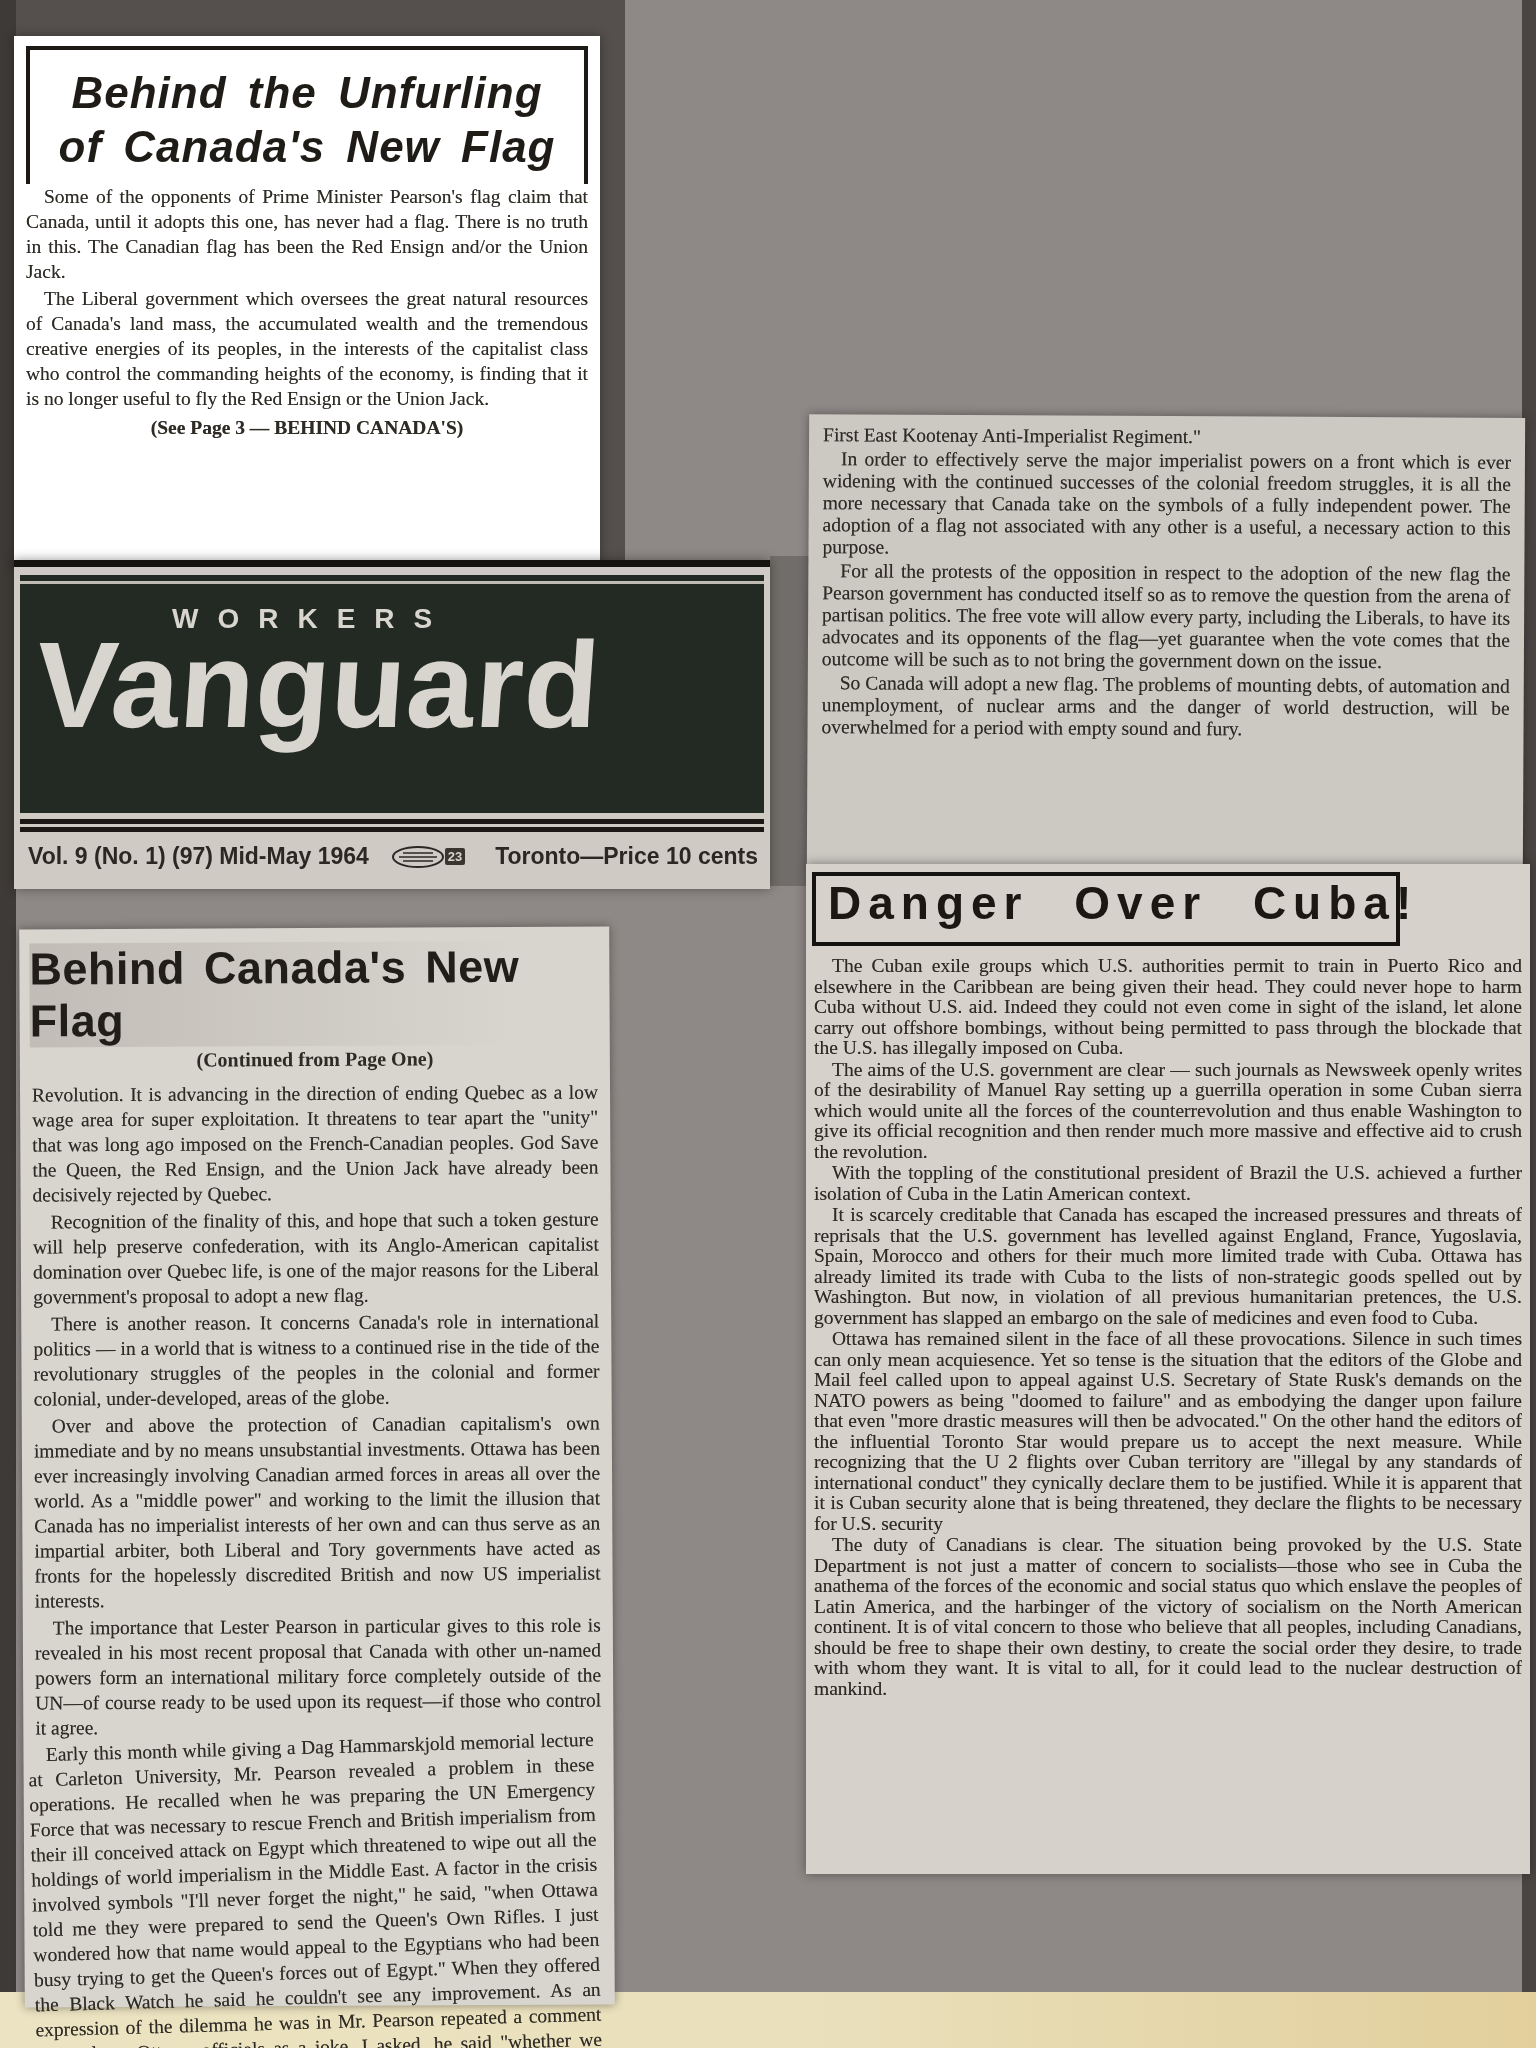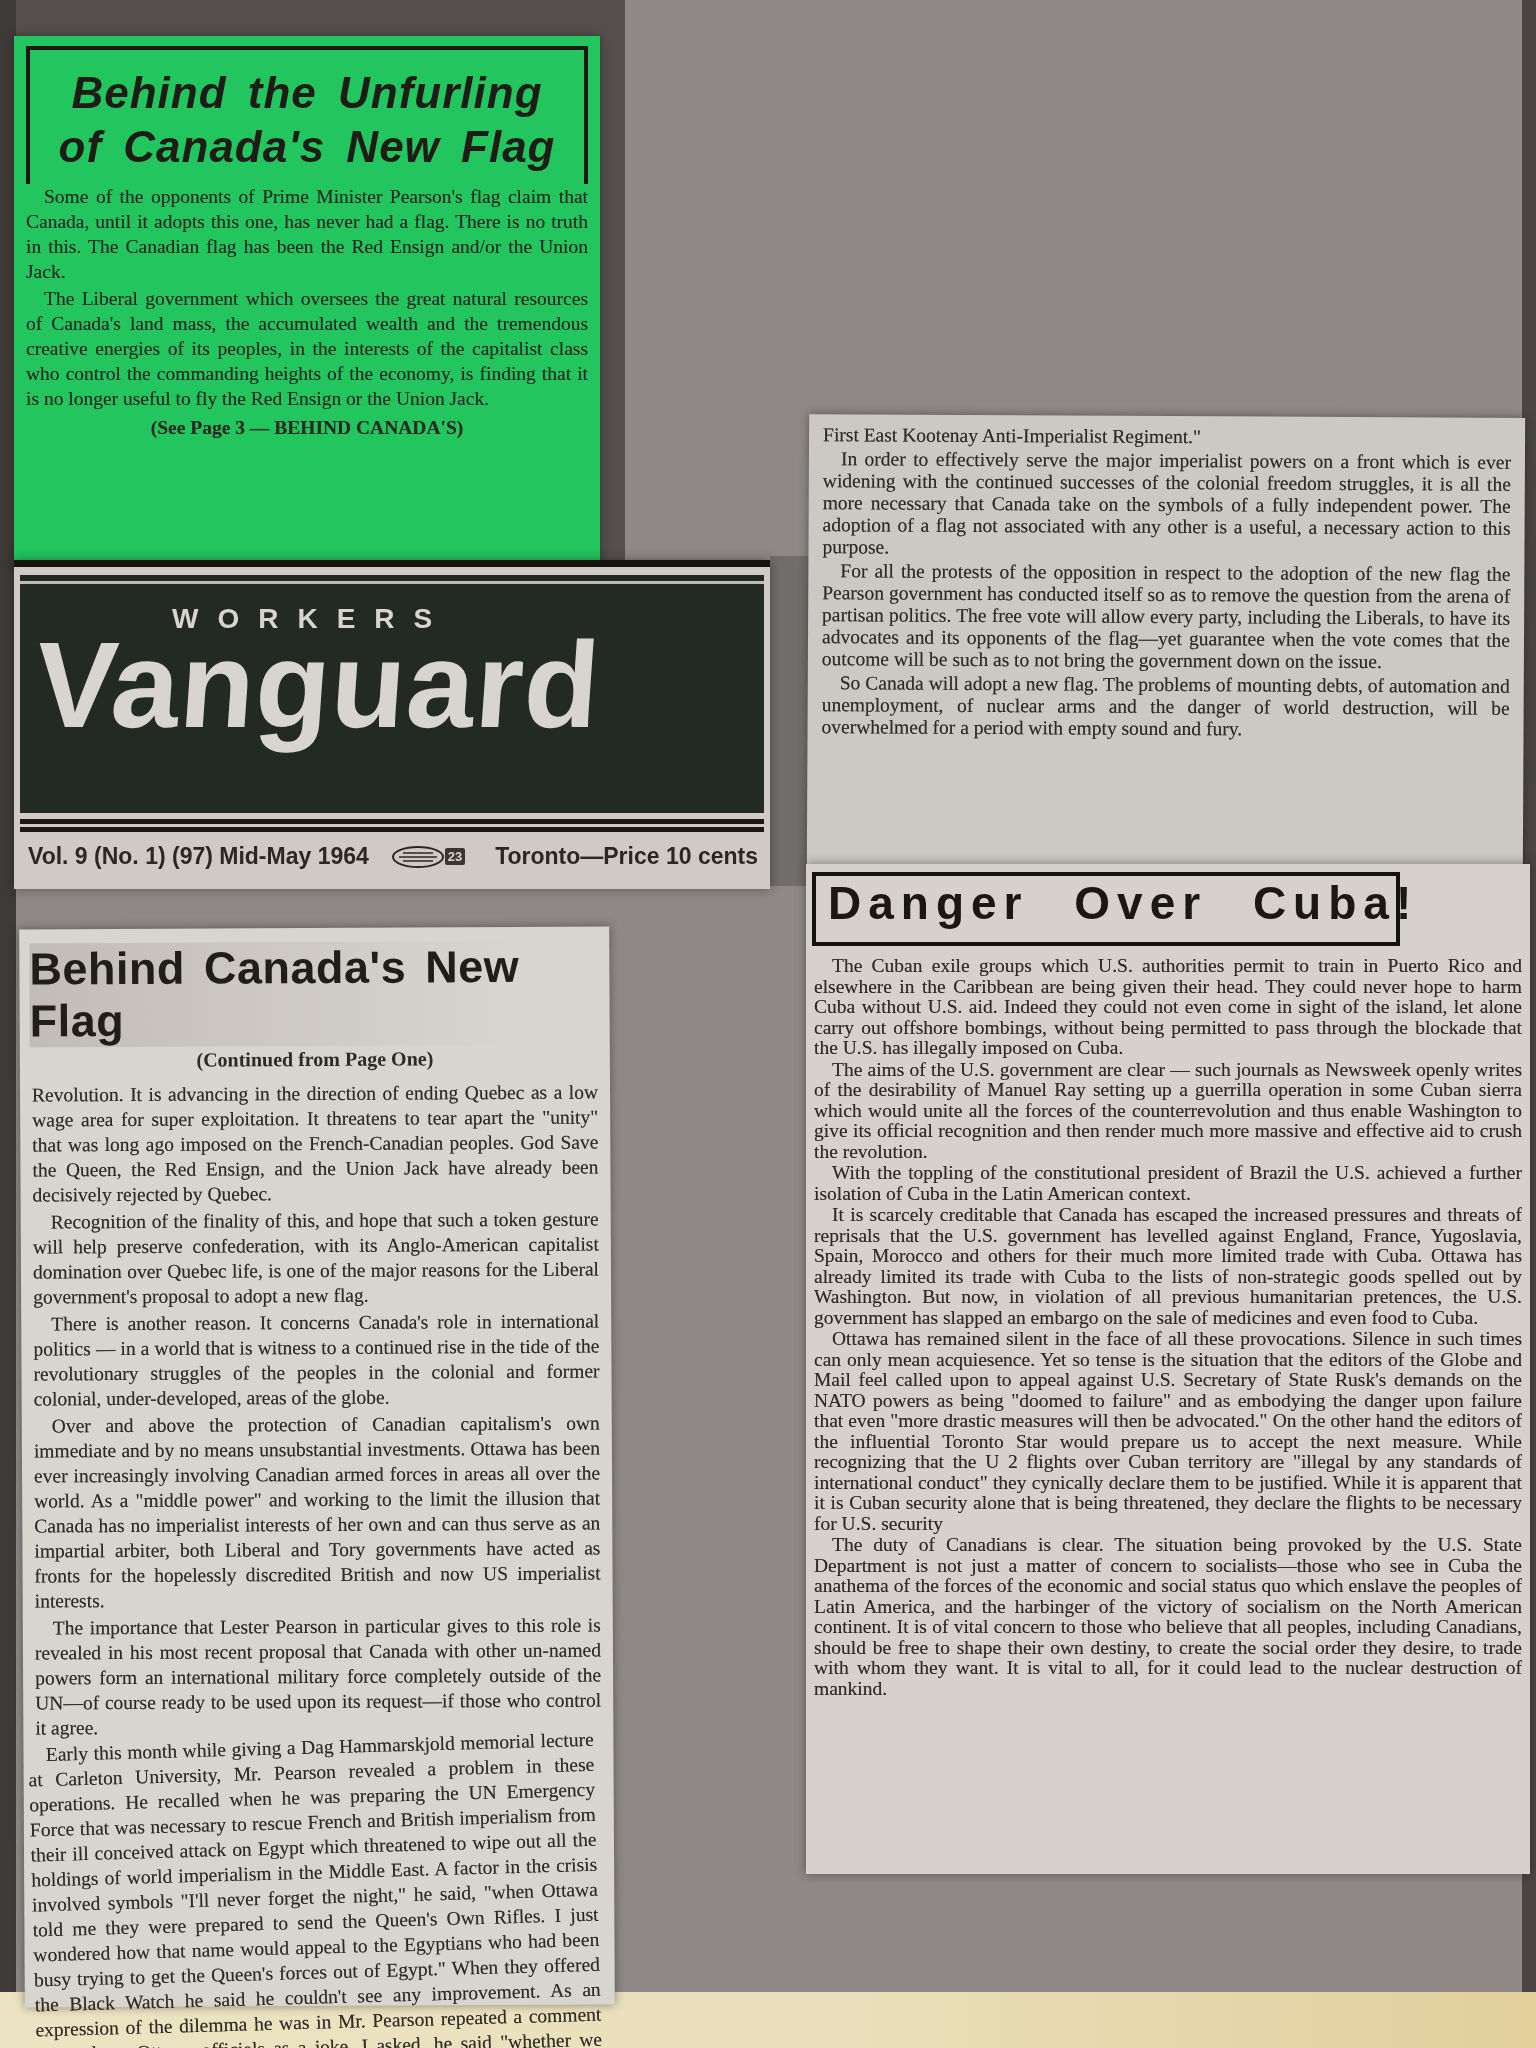--- a/index.html
+++ b/index.html
@@ -14,21 +14,21 @@
   .bg-rightshade{position:absolute;left:770px;top:556px;width:42px;height:330px;background:rgba(60,56,52,.35);}
 
   .paper{position:absolute;background:#d8d4cd;box-shadow:0 0 10px rgba(20,18,16,.45);color:#2e2a24;}
   p{margin:0 0 2px 0;text-align:justify;text-indent:18px;
     text-shadow:0 0 .5px rgba(46,42,36,.55);}
   p.no-indent{text-indent:0;}
   .body-19{font-size:19.5px;line-height:25px;padding:0 12px;}
   .center{text-align:center;text-indent:0;}
 
   
-  .lead{left:14px;top:36px;width:586px;height:532px;background:#22c55e;}
+  .lead{left:14px;top:36px;width:586px;height:532px;background:#ffffff;}
   .head-box{margin:10px 12px 0 12px;border:4px solid #1d1a16;border-bottom:none;
             padding:16px 4px 10px 4px;text-align:center;}
   .head-line{font-family:"Liberation Sans",sans-serif;font-weight:bold;font-style:italic;
              font-size:44px;line-height:54px;color:#1f1c18;letter-spacing:1px;word-spacing:8px;}
   .byline-row{display:flex;align-items:center;margin:0 12px 12px 12px;}
   .byline-rule{height:5px;background:#1d1a16;}
   .byline-rule.l{flex:1.35;}
   .byline-rule.r{flex:1;}
   .byline-text{font-family:"Liberation Sans",sans-serif;font-weight:bold;font-size:21px;
                padding:0 14px;letter-spacing:3px;color:#262220;}

